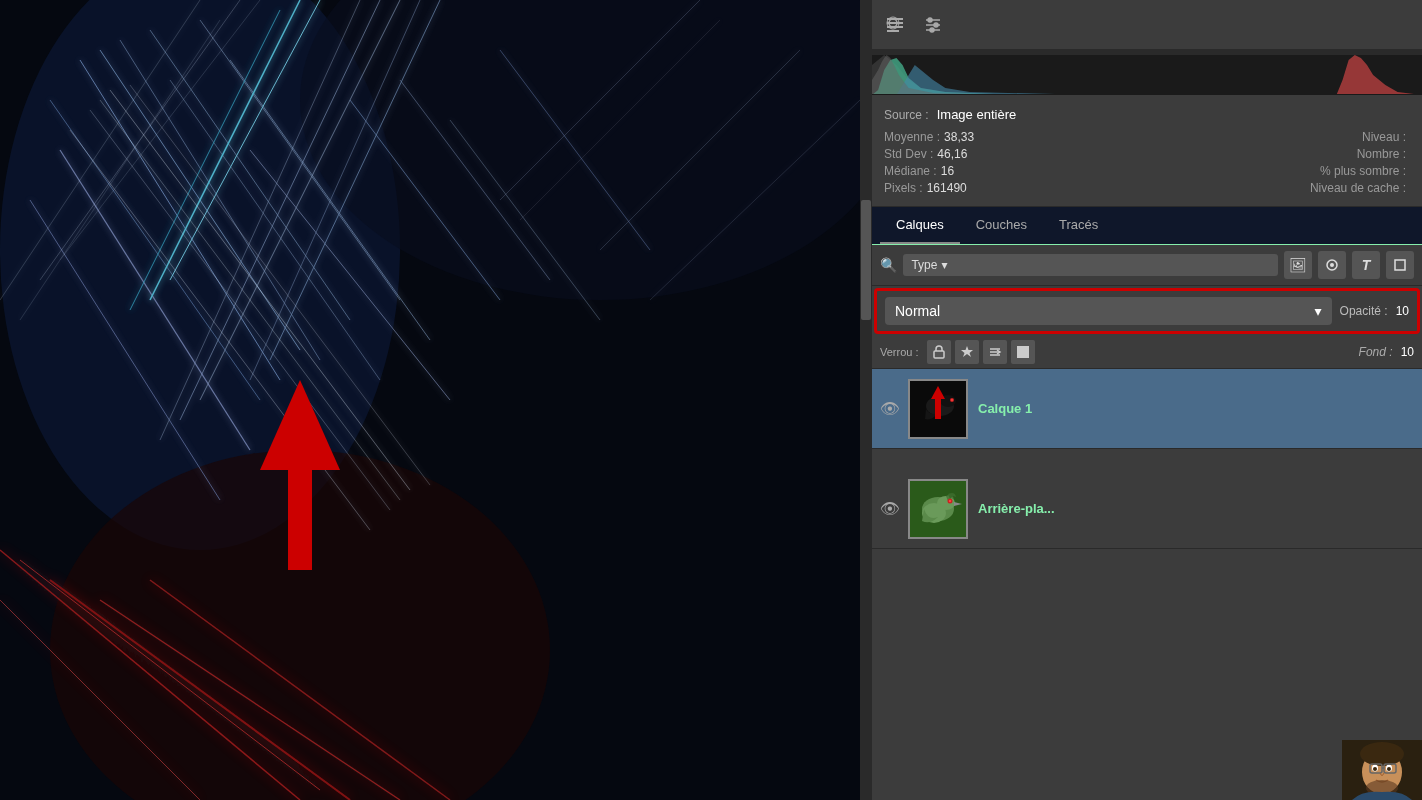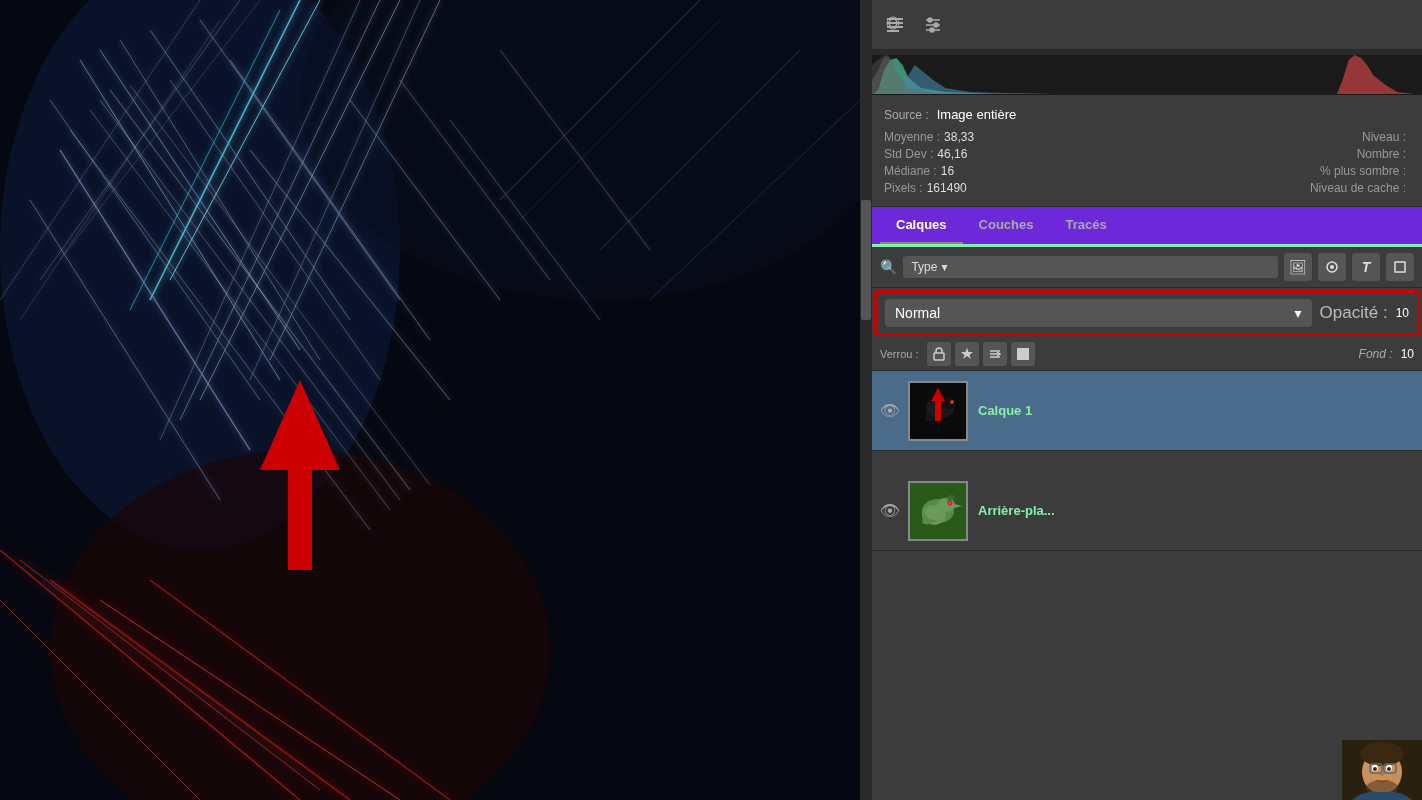--- a/index.html
+++ b/index.html
@@ -137,24 +137,23 @@
 
     .source-value {
       color: #fff;
       font-size: 12px;
       font-weight: 500;
     }
 
     
     #tabs-row {
       display: flex;
-      background: #6d28d9;
-      border-bottom: 3px solid #86efac;
+      background: #0f172a;
+      border-bottom: 1px solid #86efac;
       padding: 0 8px;
-      font-weight: bold;
     }
 
     .tab {
       padding: 10px 16px;
       font-size: 13px;
       cursor: pointer;
       color: #aaa;
       border-bottom: 2px solid transparent;
     }
 
@@ -219,21 +218,21 @@
       padding: 6px 10px;
       color: #fff;
       font-size: 14px;
       cursor: pointer;
       gap: 6px;
       flex: 1;
     }
 
     .opacity-label {
       color: #bbb;
-      font-size: 17px;
+      font-size: 12px;
     }
 
     .opacity-value {
       color: #fff;
       font-size: 12px;
     }
 
     
     #verrou-row {
       display: flex;

